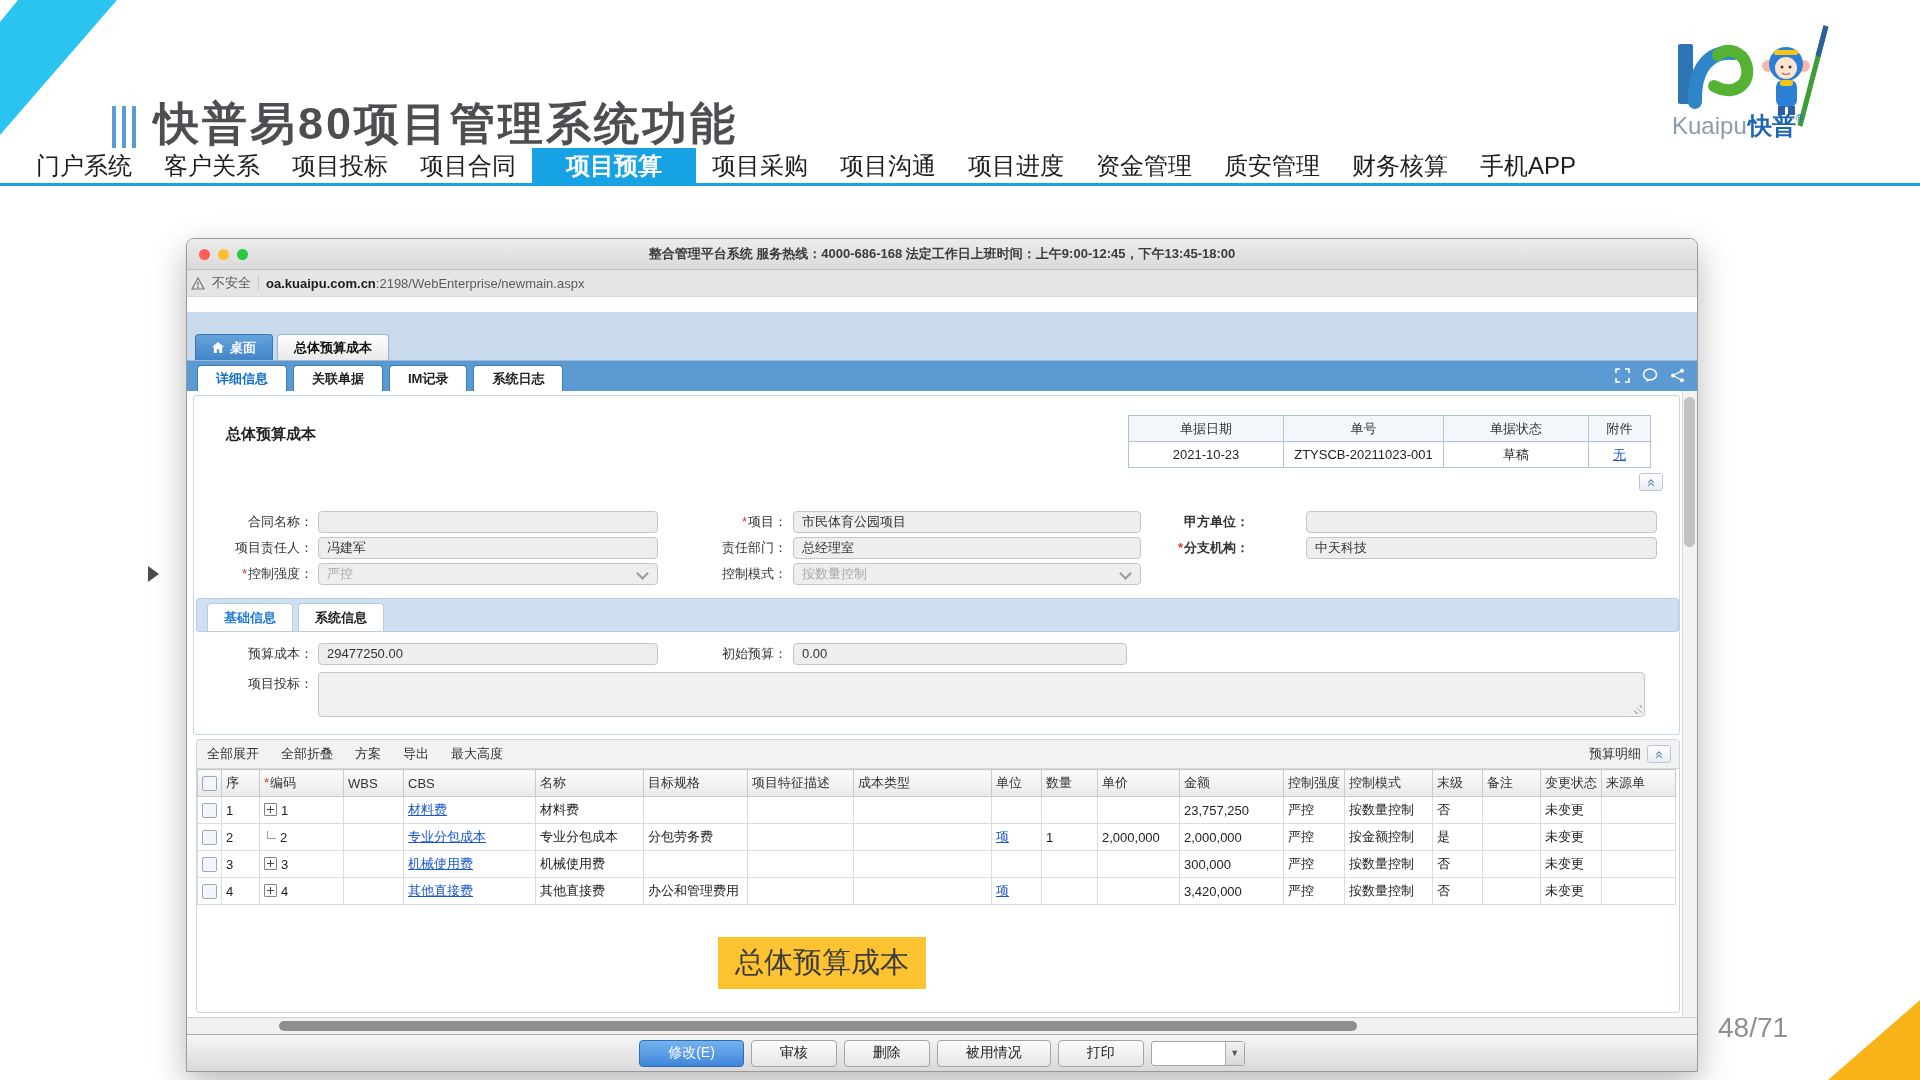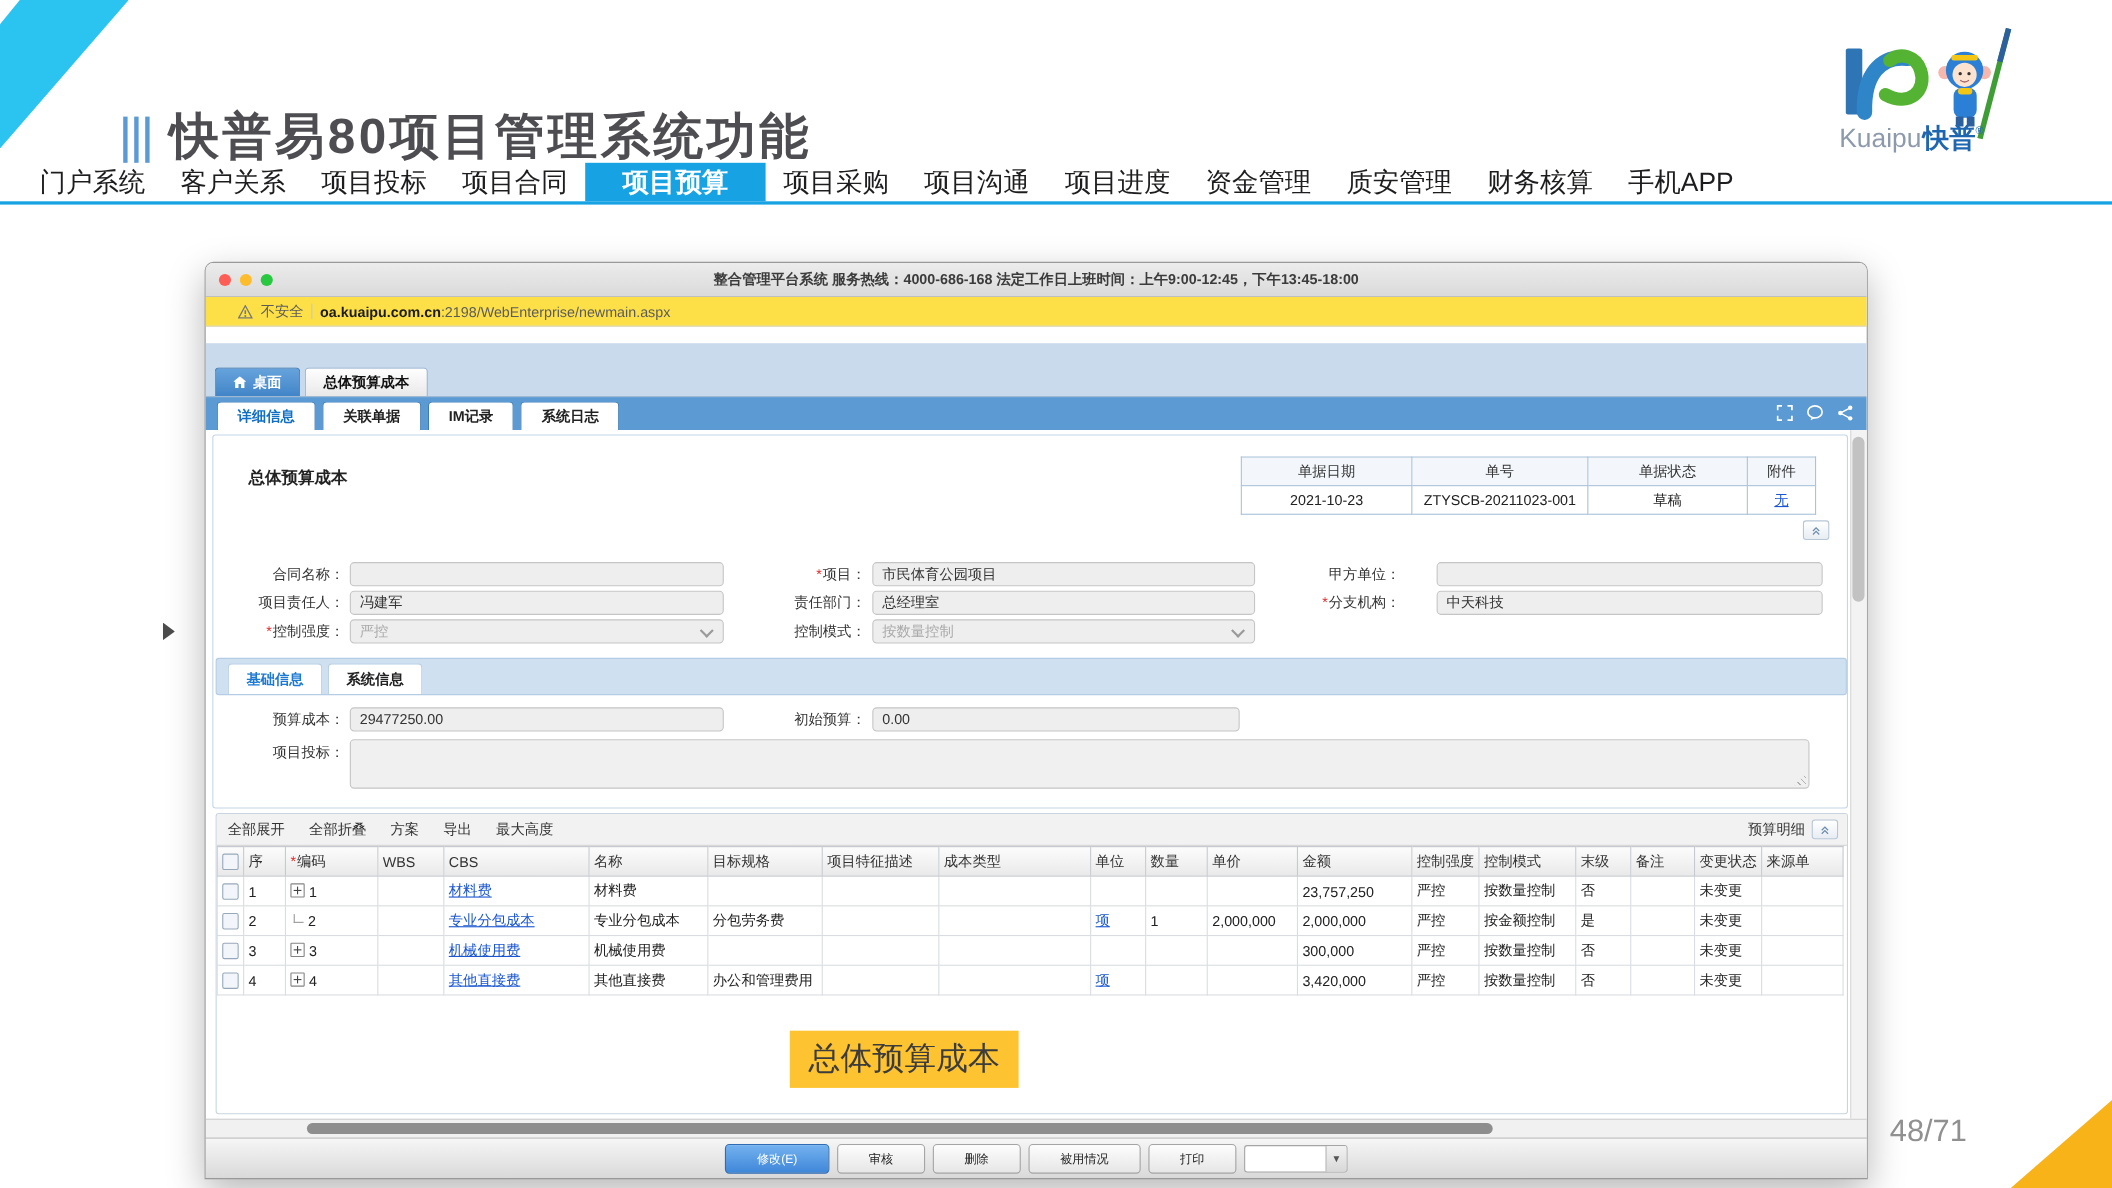--- a/index.html
+++ b/index.html
@@ -33,22 +33,22 @@
   .window{position:absolute;left:186px;top:238px;width:1512px;height:834px;background:#fff;
           border:1px solid #999;border-radius:8px 8px 0 0;box-shadow:0 12px 34px rgba(0,0,0,.28);
           display:flex;flex-direction:column;overflow:hidden;box-sizing:border-box;}
   .titlebar{height:30px;background:linear-gradient(#ececec,#dadada);border-bottom:1px solid #bfbfbf;
             position:relative;display:flex;align-items:center;justify-content:center;flex:0 0 auto;
             font-size:13px;color:#3b3b3b;font-weight:bold;}
   .traffic{position:absolute;left:12px;top:0;height:100%;display:flex;align-items:center;gap:8px;}
   .traffic span{width:11px;height:11px;border-radius:50%;display:block;}
   .tl-close{background:#ff5e57;} .tl-min{background:#ffbd2e;} .tl-zoom{background:#28c840;}
 
-  .urlbar{height:26px;background:#fde047;border-bottom:1px solid #d7d7d7;display:flex;align-items:center;
-          padding-left:29px;font-size:13px;color:#5b5b5b;gap:7px;flex:0 0 auto;}
+  .urlbar{height:26px;background:#e5e5e5;border-bottom:1px solid #d7d7d7;display:flex;align-items:center;
+          padding-left:4px;font-size:13px;color:#5b5b5b;gap:7px;flex:0 0 auto;}
   .url-div{width:1px;height:14px;background:#c7c7c7;}
   .url-host{font-weight:bold;color:#1c1c1c;}
   .url-rest{color:#5b5b5b;}
 
   .wintabs{height:32px;background:#c9daed;border-bottom:1px solid #9db8d3;display:flex;align-items:flex-end;
            padding:16px 0 0 8px;gap:4px;flex:0 0 auto;margin-top:15px;}
   .wtab{height:25px;display:flex;align-items:center;gap:6px;padding:0 16px;font-size:13px;font-weight:bold;
         background:linear-gradient(#fefefe,#e9e9e9);border:1px solid #9ab4cf;border-bottom:none;
         border-radius:4px 4px 0 0;color:#111;}
   .wtab.active{background:linear-gradient(#66a3dc,#4285c7);color:#fff;border-color:#3e77ad;}
@@ -83,21 +83,21 @@
   .lbl{position:absolute;height:22px;line-height:22px;font-size:13px;color:#333;text-align:right;white-space:nowrap;}
   .req{color:#e03131;margin-right:1px;}
   .finput,.fselect{position:absolute;height:20px;line-height:20px;background:#eeeeef;border:1px solid #c5c5c5;
         border-radius:4px;font-size:13px;color:#333;padding:0 8px;overflow:hidden;white-space:nowrap;}
   .fselect{color:#a9a9a9;}
   .fselect .chev{position:absolute;right:10px;top:5px;width:7px;height:7px;border-right:2px solid #9a9a9a;
         border-bottom:2px solid #9a9a9a;transform:rotate(45deg);}
   .r1{top:120px;} .r2{top:146px;} .r3{top:172px;}
   .lc1{left:0px;width:126px;}   .ic1{left:131px;width:322px;}
   .lc2{left:460px;width:140px;} .ic2{left:606px;width:330px;}
-  .lc3{left:956px;width:130px;} .ic3{left:1119px;width:333px;}
+  .lc3{left:932px;width:130px;font-weight:bold;} .ic3{left:1119px;width:333px;}
 
   .section-bar{position:absolute;left:9px;right:18px;top:207px;height:34px;background:#cfe0f0;
         border:1px solid #b5cde4;border-radius:3px;display:flex;align-items:flex-end;padding-left:10px;gap:5px;box-sizing:border-box;}
   .stab{height:27px;display:flex;align-items:center;padding:0 16px;background:#fff;font-size:13px;font-weight:bold;
         border:1px solid #b5cde4;border-bottom:none;border-radius:4px 4px 0 0;color:#222;}
   .stab.active{color:#1d7ad4;}
 
   .b-r{top:252px;}
   .note-lbl{top:282px;}
   .note-area{position:absolute;left:131px;top:281px;width:1325px;height:43px;background:#f0f0f0;
@@ -132,21 +132,21 @@
 
   
   .vscroll{position:absolute;right:0;top:0;bottom:0;width:14px;background:#f3f3f3;border-left:1px solid #d8d8d8;}
   .vthumb{position:absolute;top:6px;left:1px;width:11px;height:150px;background:#c2c2c2;border-radius:6px;}
   .hscroll{height:16px;background:#f1f1f1;border-top:1px solid #cfcfcf;position:relative;flex:0 0 auto;}
   .hthumb{position:absolute;left:92px;top:3px;width:1078px;height:10px;background:#8e8e8e;border-radius:5px;}
 
   
   .footer{height:36px;background:linear-gradient(#f6f6f6,#d9d9d9);border-top:1px solid #a8a8a8;
           display:flex;align-items:center;justify-content:center;gap:7px;flex:0 0 auto;}
-  .fbtn{height:25px;padding:0 28px;border-radius:4px;font-size:11px;display:flex;align-items:center;
+  .fbtn{height:25px;padding:0 28px;border-radius:4px;font-size:14px;display:flex;align-items:center;
         background:linear-gradient(#fdfdfd,#e6e6e6);border:1px solid #a5a5a5;color:#222;}
   .fbtn.primary{background:linear-gradient(#74b2ef,#3f87d9);border-color:#2f6cb4;color:#fff;}
   .fdrop{width:92px;height:23px;background:#fff;border:1px solid #a5a5a5;border-radius:3px;position:relative;}
   .fdrop-btn{position:absolute;right:0;top:0;bottom:0;width:18px;background:linear-gradient(#f2f2f2,#d8d8d8);
         border-left:1px solid #b0b0b0;display:flex;align-items:center;justify-content:center;font-size:9px;color:#555;}
 </style>
 </head>
 <body>
 
 <div class="slide">

